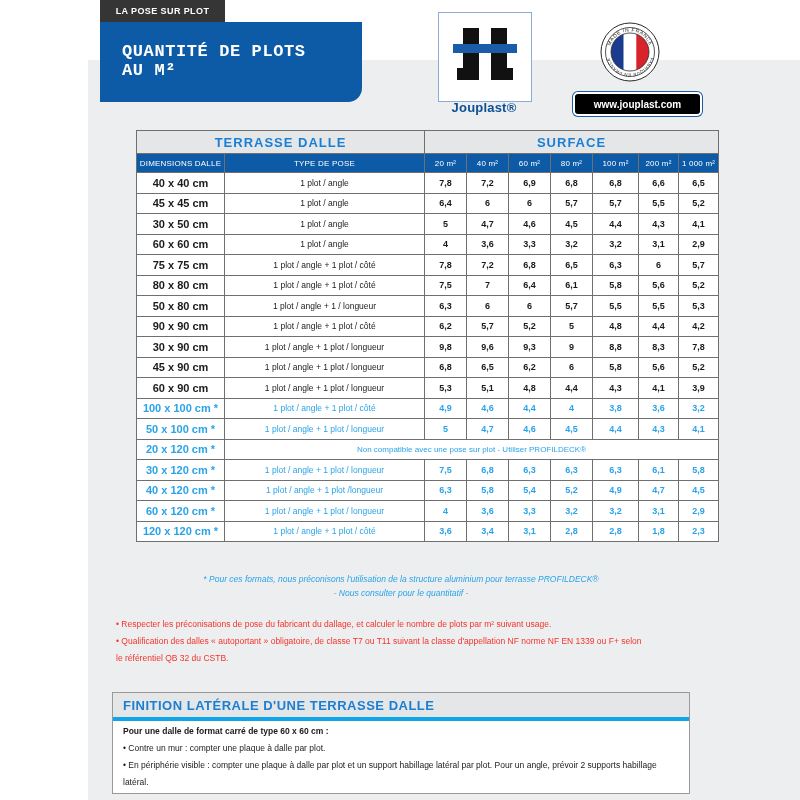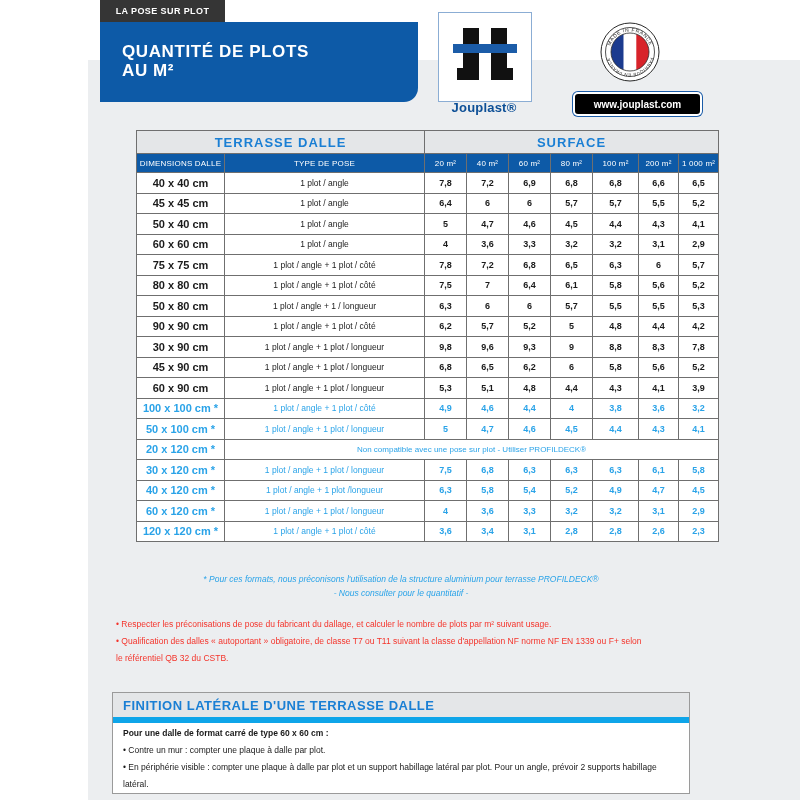--- a/index.html
+++ b/index.html
@@ -17,22 +17,22 @@
   .leftmargin{position:absolute;left:0;top:0;width:88px;height:800px;background:#ffffff;}
 
   
   .header{position:absolute;left:88px;top:0;width:712px;height:128px;}
   .tab{
     position:absolute;left:12px;top:0;width:125px;height:22px;background:#353535;
     color:#ffffff;font-size:9px;font-weight:bold;letter-spacing:.4px;
     display:flex;align-items:center;justify-content:center;
   }
   .titleblock{
-    position:absolute;left:12px;top:22px;width:318px;height:80px;
-    background:#0d5aa7;border-radius:0 0 14px 0;
+    position:absolute;left:12px;top:22px;width:262px;height:80px;
+    background:#0d5aa7;border-radius:0 0 14px 0;font-family:Liberation Mono, monospace;
   }
   .titleblock .t1{
     position:absolute;left:22px;top:20px;color:#ffffff;font-size:17px;
     font-weight:bold;letter-spacing:.6px;line-height:19px;white-space:pre-line;
   }
 
   .logobox{
     position:absolute;left:350px;top:12px;width:92px;height:88px;
     border:1px solid #8badd4;background:#ffffff;
   }
@@ -80,21 +80,21 @@
   
   .rednotes{position:absolute;left:116px;top:616px;width:580px;color:#f4342b;font-size:8.5px;line-height:17px;}
   .rednotes p{margin:0;}
 
   
   .bottombox{
     position:absolute;left:112px;top:692px;width:576px;height:100px;
     background:#ffffff;border:1px solid #9a9a9a;
   }
   .bottombox .bb-title{
-    height:24px;background:#e4e6e8;border-bottom:6px solid #0ea5e9;
+    height:24px;background:#e4e6e8;border-bottom:4px solid #0ea5e9;
     color:#1a7fd4;font-size:13px;font-weight:bold;letter-spacing:.5px;
     display:flex;align-items:center;padding-left:10px;
   }
   .bottombox .bb-body{padding:2px 10px 0 10px;font-size:8.5px;line-height:17px;color:#1a1a1a;}
   .bottombox .bb-body .strong{font-weight:bold;}
   .bottombox .bb-body p{margin:0;}
 </style>
 </head>
 <body>
 
@@ -196,21 +196,21 @@
             <td class="pose">1 plot / angle</td>
             <td class="val">6,4</td>
             <td class="val">6</td>
             <td class="val">6</td>
             <td class="val">5,7</td>
             <td class="val">5,7</td>
             <td class="val">5,5</td>
             <td class="val">5,2</td>
           </tr>
           <tr>
-            <td class="dim">50 x 40 cm</td>
+            <td class="dim">30 x 50 cm</td>
             <td class="pose">1 plot / angle</td>
             <td class="val">5</td>
             <td class="val">4,7</td>
             <td class="val">4,6</td>
             <td class="val">4,5</td>
             <td class="val">4,4</td>
             <td class="val">4,3</td>
             <td class="val">4,1</td>
           </tr>
           <tr>
@@ -361,21 +361,21 @@
             <td class="val">2,9</td>
           </tr>
           <tr class="blue">
             <td class="dim">120 x 120 cm *</td>
             <td class="pose">1 plot / angle + 1 plot / côté</td>
             <td class="val">3,6</td>
             <td class="val">3,4</td>
             <td class="val">3,1</td>
             <td class="val">2,8</td>
             <td class="val">2,8</td>
-            <td class="val">2,6</td>
+            <td class="val">1,8</td>
             <td class="val">2,3</td>
           </tr>
         </tbody>
     </table>
   </div>
 
   <div class="footnote">
     <div>* Pour ces formats, nous préconisons l'utilisation de la structure aluminium pour terrasse PROFILDECK®</div>
     <div>- Nous consulter pour le quantitatif -</div>
   </div>

